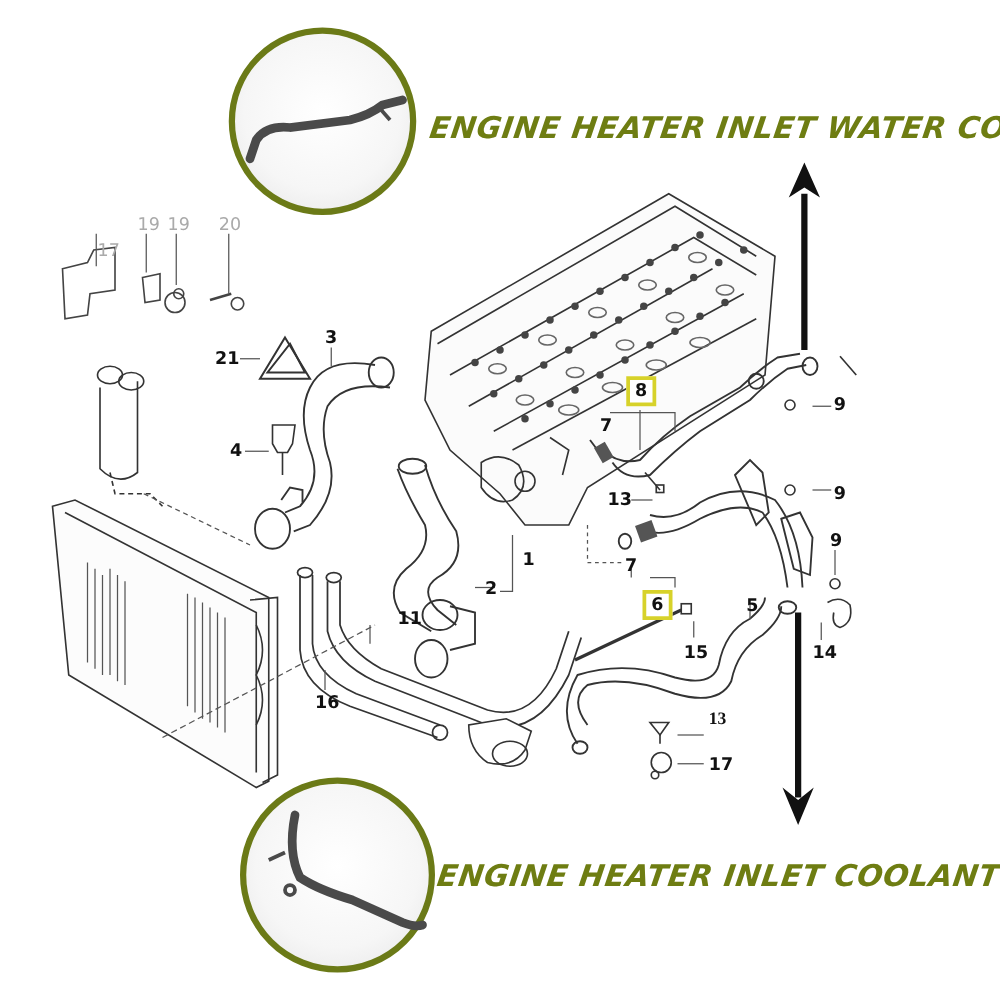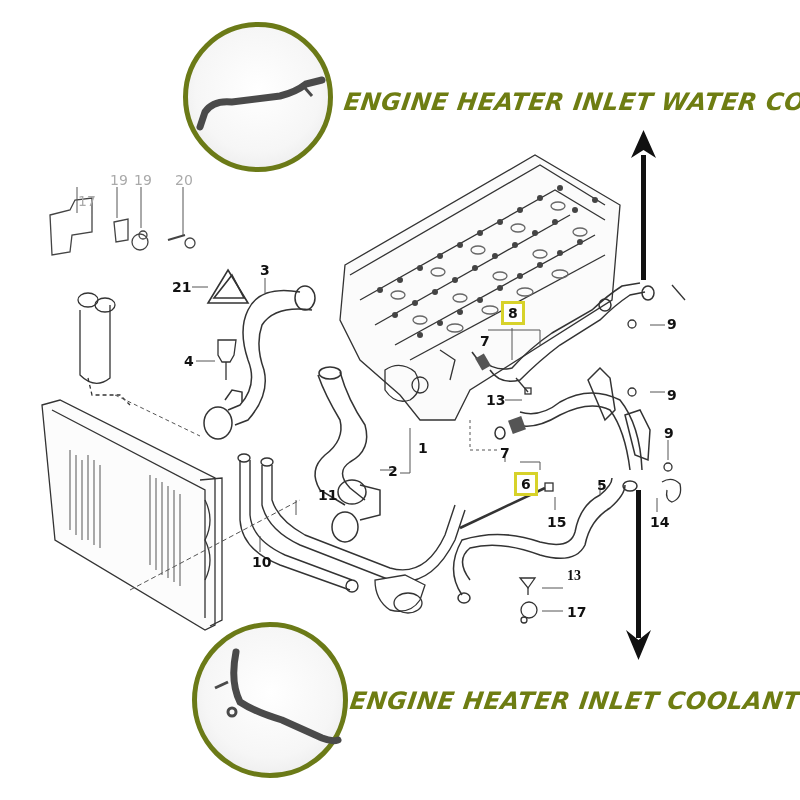--- a/index.html
+++ b/index.html
@@ -282,21 +282,21 @@
   <div class="callout faded" style="left:78px;top:172px;margin-top:21px;">17</div>
   <div class="callout faded" style="left:110px;top:172px;">19</div>
   <div class="callout faded" style="left:134px;top:172px;">19</div>
   <div class="callout faded" style="left:175px;top:172px;">20</div>
   <div class="callout" style="left:172px;top:279px;">21</div>
   <div class="callout" style="left:260px;top:262px;">3</div>
   <div class="callout" style="left:184px;top:353px;">4</div>
   <div class="callout" style="left:418px;top:440px;">1</div>
   <div class="callout" style="left:388px;top:463px;">2</div>
   <div class="callout" style="left:288px;top:487px;margin-left:30px;">11</div>
-  <div class="callout" style="left:252px;top:554px;">10</div>
+  <div class="callout" style="left:252px;top:554px;">16</div>
   <div class="callout boxed" style="left:501px;top:301px;">8</div>
   <div class="callout" style="left:480px;top:333px;">7</div>
   <div class="callout" style="left:667px;top:316px;">9</div>
   <div class="callout" style="left:486px;top:392px;">13</div>
   <div class="callout" style="left:667px;top:387px;">9</div>
   <div class="callout" style="left:664px;top:425px;">9</div>
   <div class="callout" style="left:500px;top:445px;">7</div>
   <div class="callout boxed" style="left:514px;top:472px;">6</div>
   <div class="callout" style="left:597px;top:477px;">5</div>
   <div class="callout" style="left:547px;top:514px;text-align:right;">15</div>

